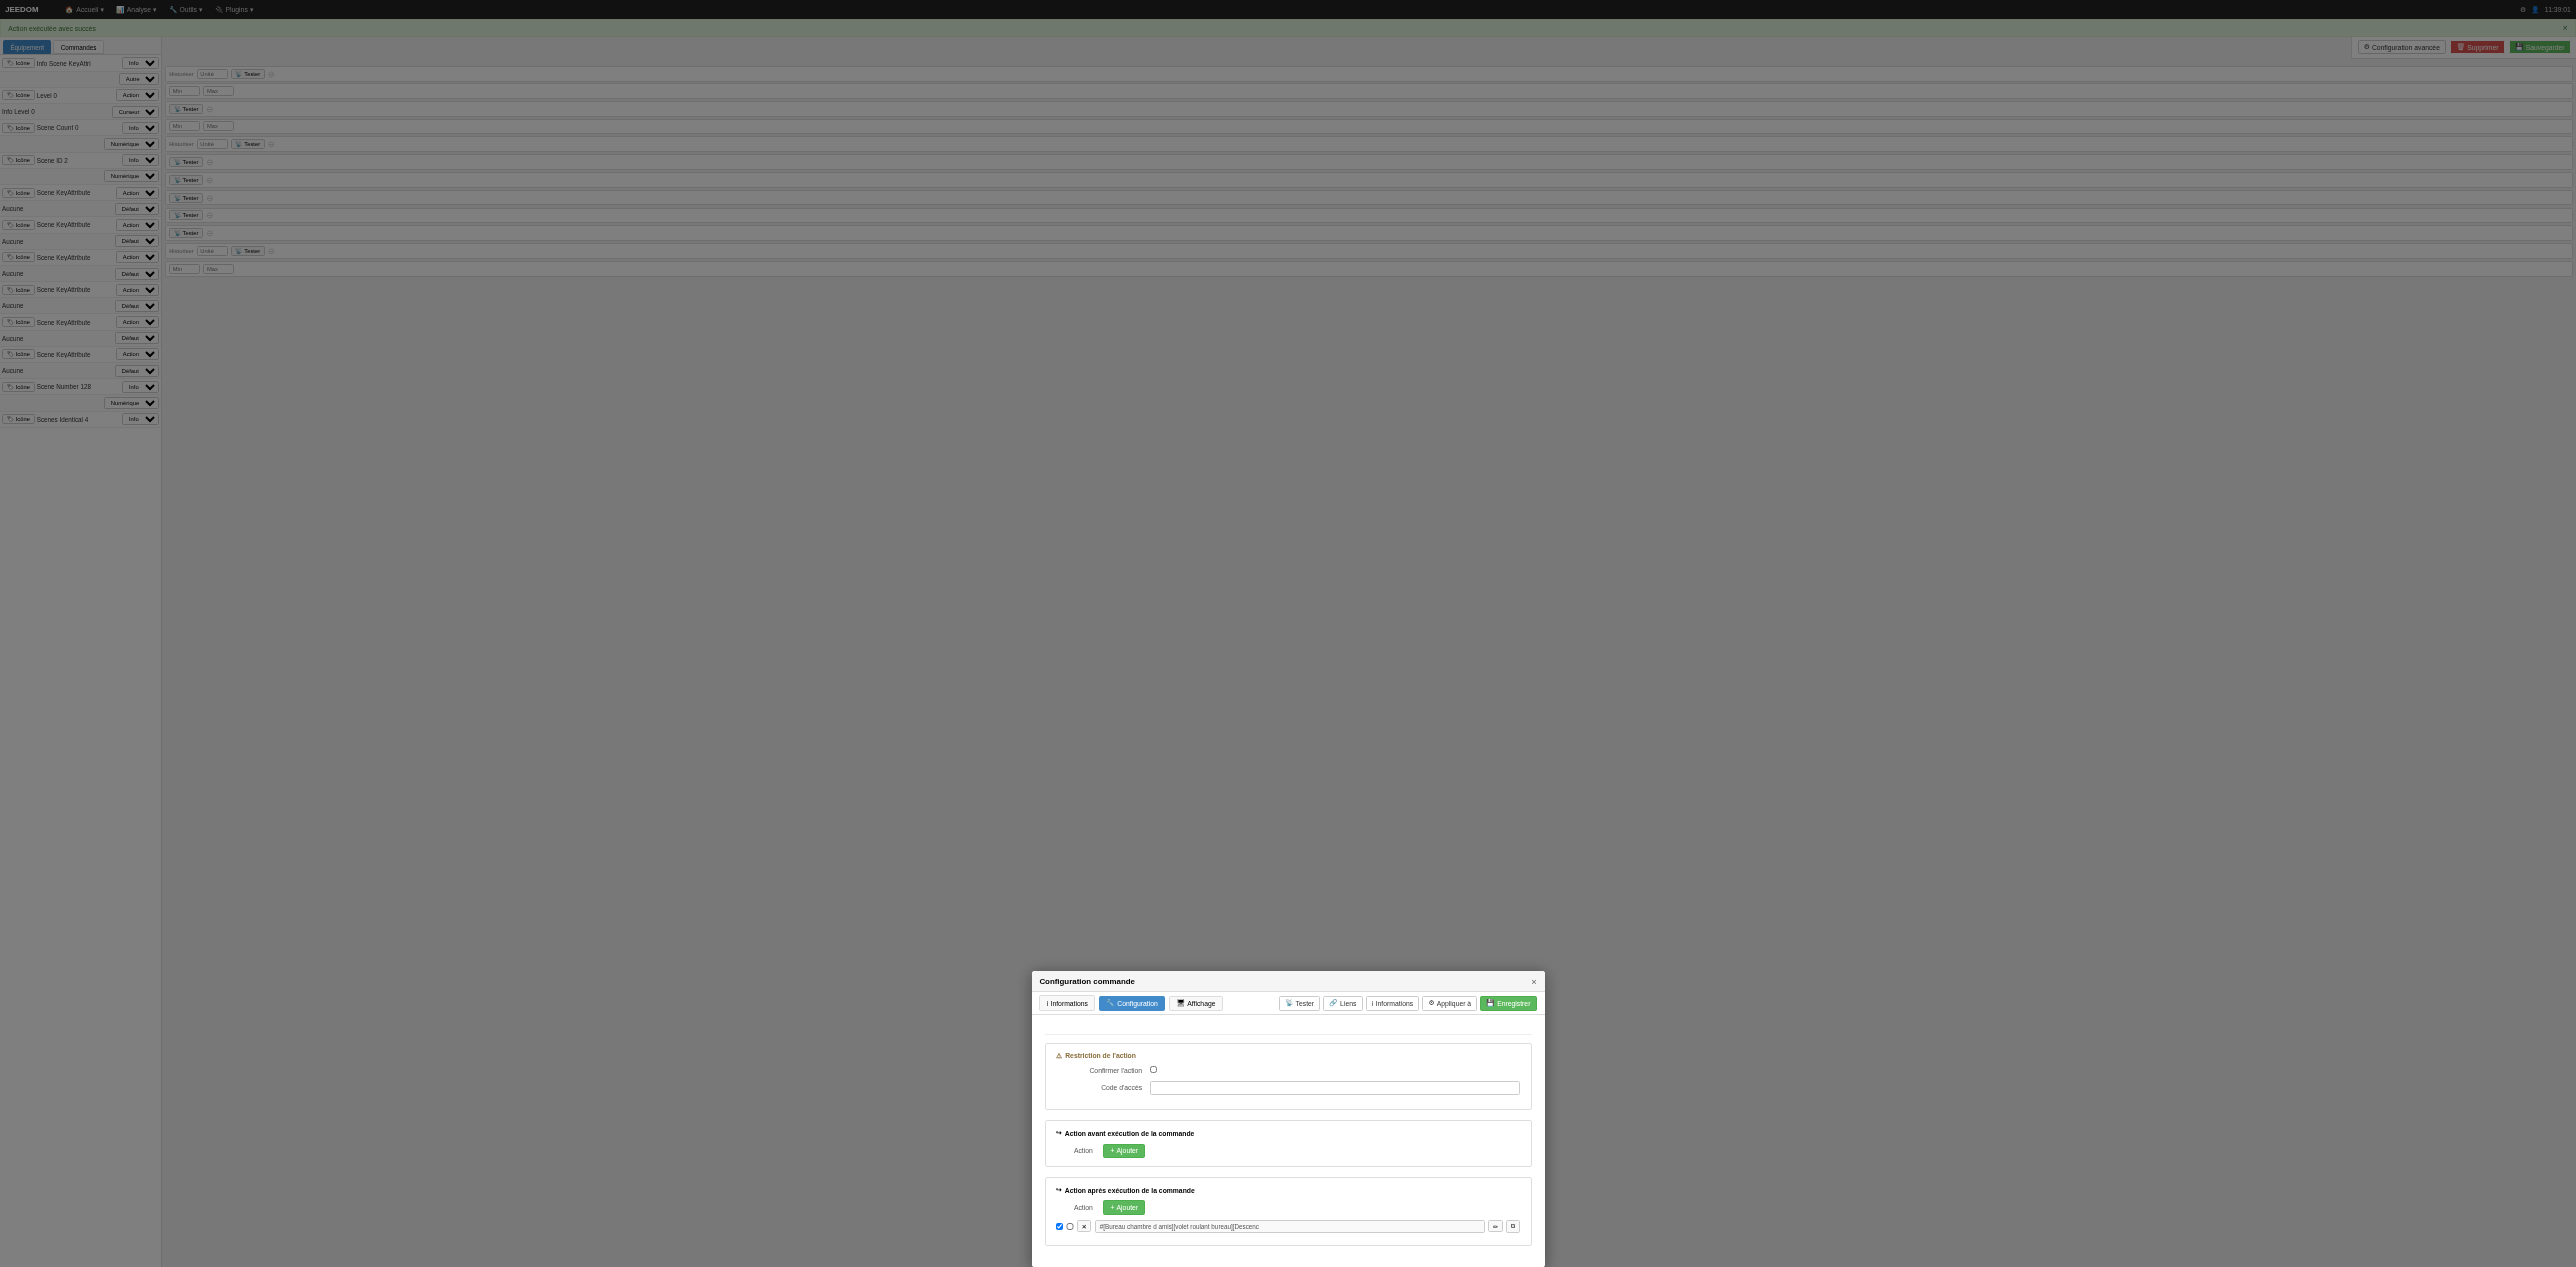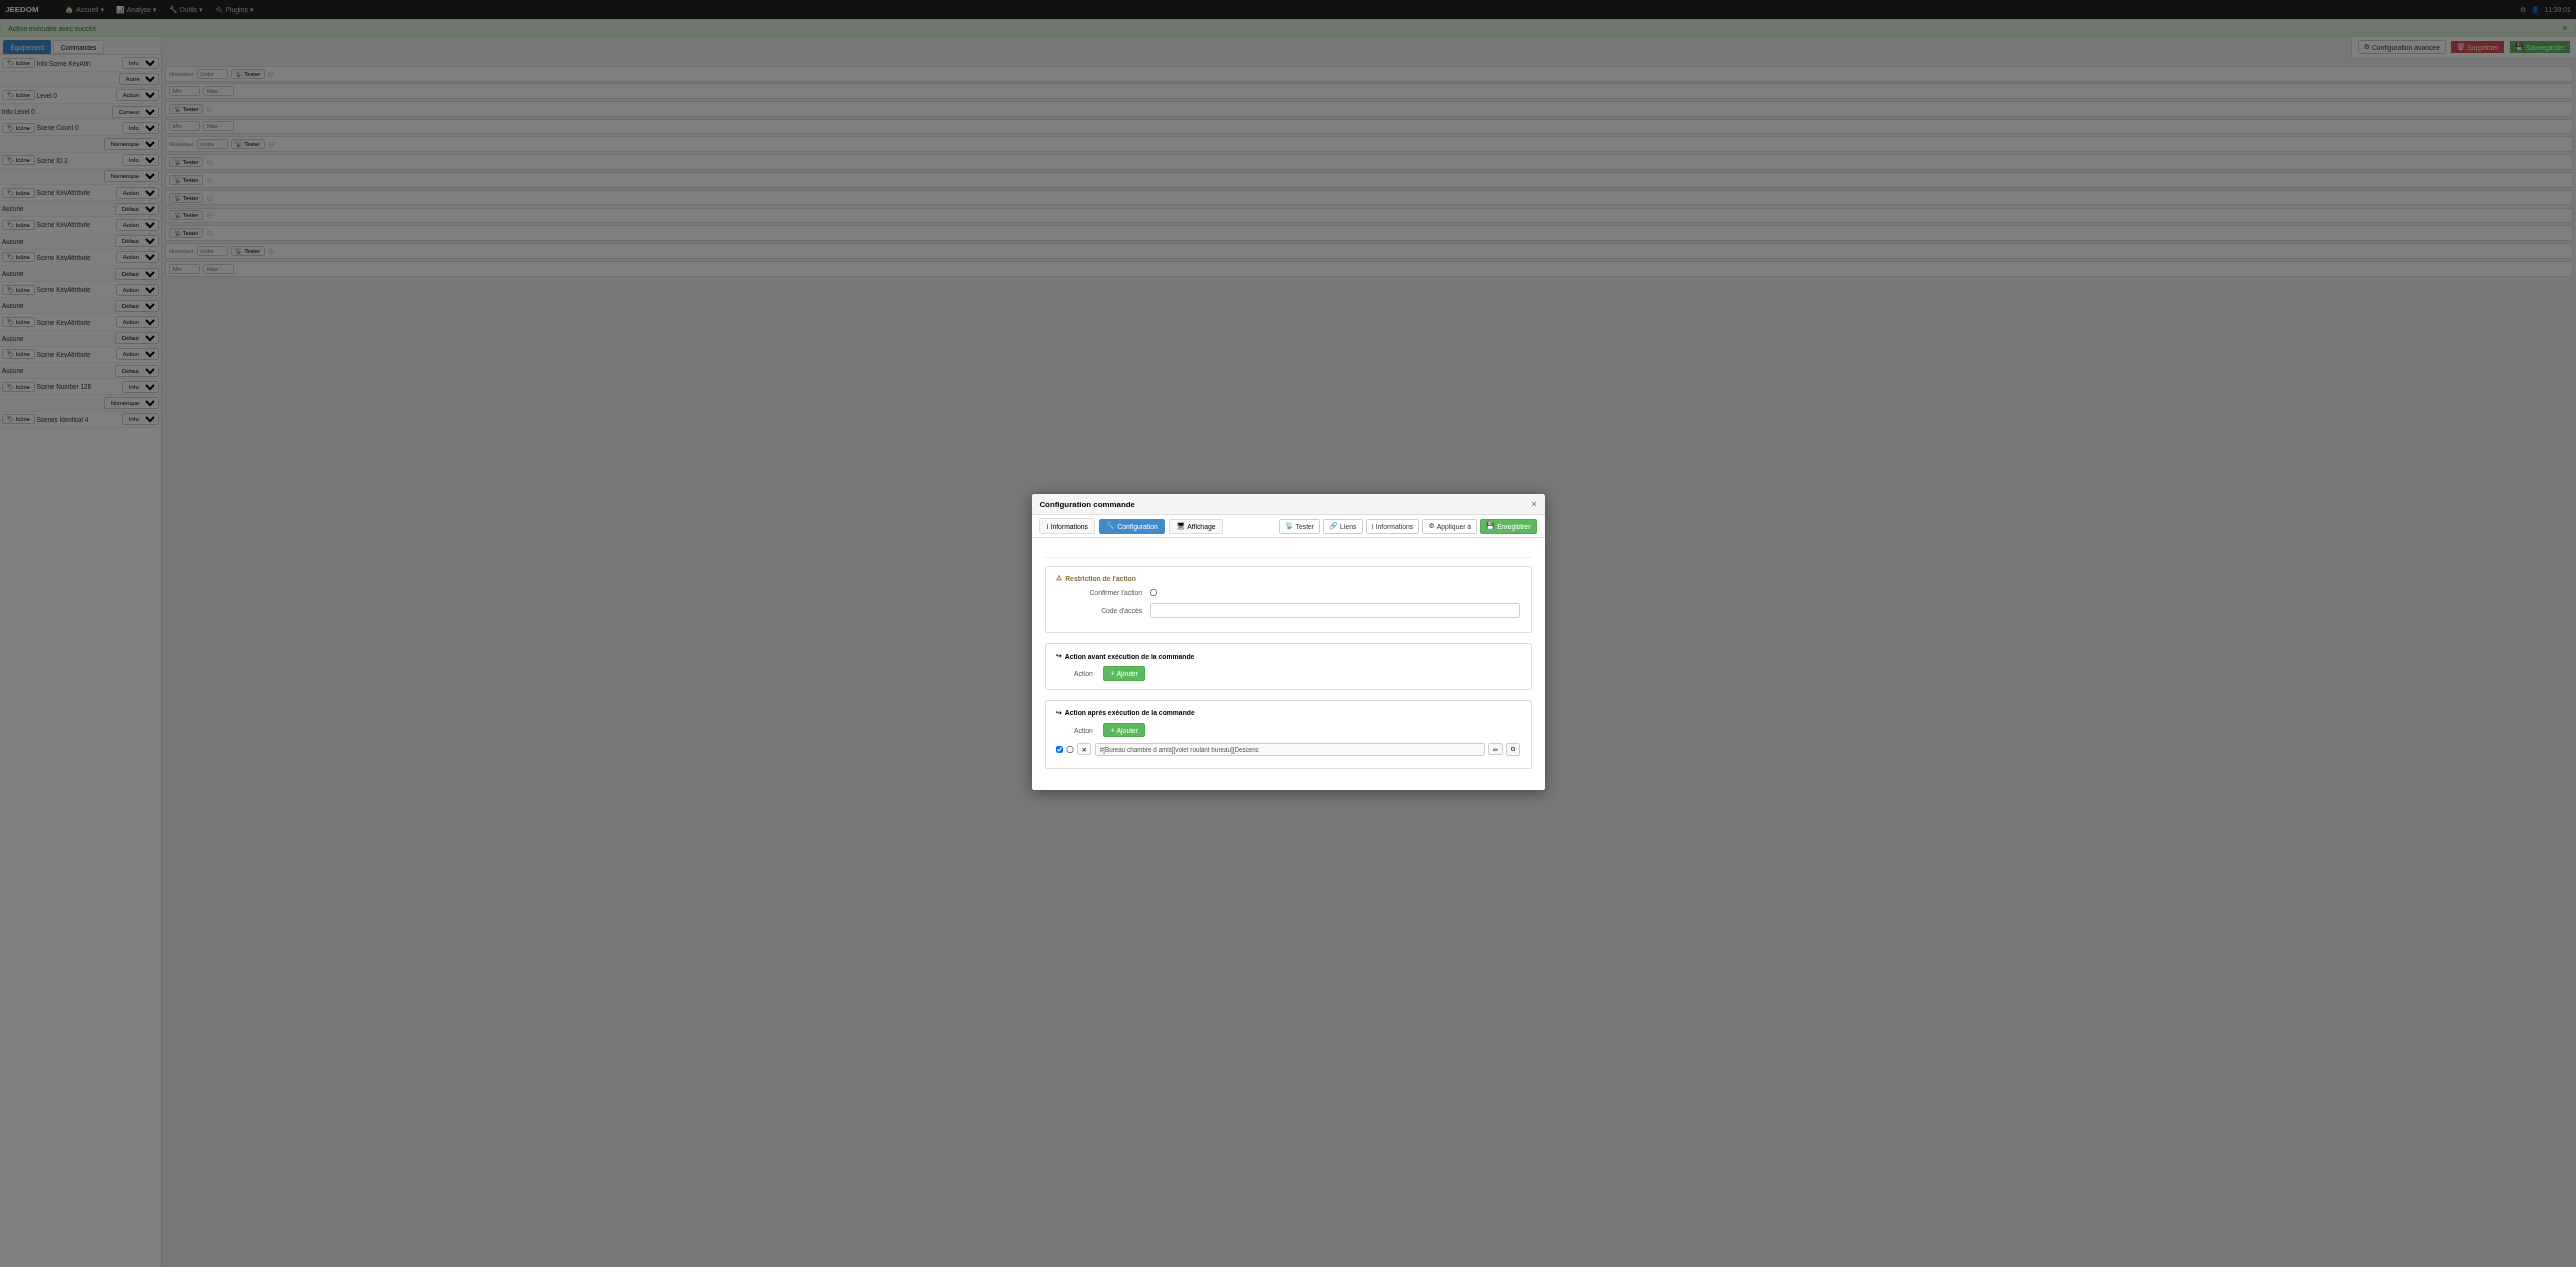--- a/index.html
+++ b/index.html
@@ -143,21 +143,21 @@
       width: 31px;
     }
 
     
     .modal-overlay {
       position: fixed;
       top: 0; left: 0; right: 0; bottom: 0;
       background: rgba(0,0,0,0.5);
       z-index: 1000;
       display: flex;
-      align-items: center;
+      align-items: flex-end;
       justify-content: center;
       padding-top: 17px;
     }
 
     .modal {
       background: #fff;
       border-radius: 2.6px;
       width: 513px;
       max-height: 90vh;
       overflow-y: auto;

